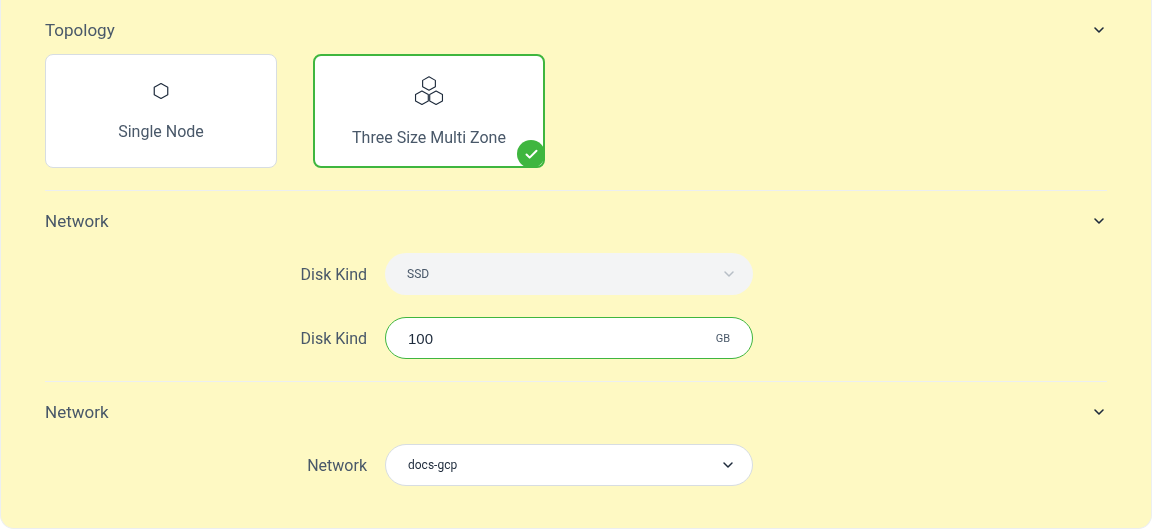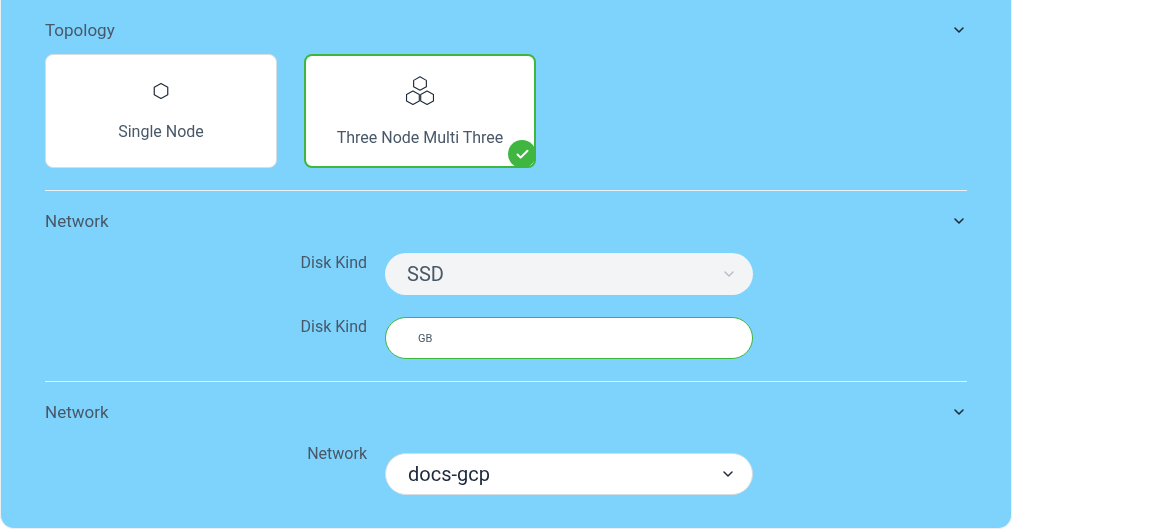--- a/index.html
+++ b/index.html
@@ -10,24 +10,24 @@
     --field-grey: #f3f4f5;
   }
   * { box-sizing: border-box; }
   body {
     margin: 0;
     background: #fff;
     font-family: -apple-system, BlinkMacSystemFont, "Segoe UI", Roboto, "Helvetica Neue", sans-serif;
     color: var(--text-dark);
   }
   .card {
-    width: 1012px;
+    width: 1152px;
     min-height: 529px;
     margin: 0;
-    background: #7dd3fc;
+    background: #fef9c3;
     border: 1px solid #eceff1;
     border-top: none;
     border-radius: 0 0 14px 14px;
     padding: 0 44px 30px 44px;
   }
 
   .section {
     padding-top: 20px;
   }
   .sec-header {
@@ -47,21 +47,21 @@
   }
   .chevron svg { display:block; }
   hr.sep {
     border: none;
     border-top: 1px solid #eceff1;
     margin: 22px 0 0 0;
   }
 
   .topology-options {
     display: flex;
-    gap: 27px;
+    gap: 36px;
     margin-top: 14px;
   }
   .topo-card {
     position: relative;
     width: 232px;
     height: 114px;
     border: 1px solid var(--border-grey);
     border-radius: 8px;
     background: #fff;
     display: flex;
@@ -88,58 +88,58 @@
     height: 28px;
     background: var(--green);
     border-radius: 50%;
     display: flex;
     align-items: center;
     justify-content: center;
   }
 
   .form-row {
     display: flex;
+    align-items: center;
     margin-top: 22px;
   }
   .form-row .label {
     width: 340px;
     padding-right: 18px;
     text-align: right;
     font-size: 16px;
     color: var(--text-muted);
   }
   .control { width: 368px; }
 
   .select {
     position: relative;
     height: 42px;
     border-radius: 21px;
     display: flex;
     align-items: center;
     padding: 0 44px 0 22px;
-    font-size: 20px;
+    font-size: 12px;
     cursor: pointer;
   }
   .select .caret {
     position: absolute;
     right: 16px;
     top: 50%;
     transform: translateY(-50%);
     display: flex;
   }
   .select.disabled {
     background: var(--field-grey);
     color: var(--text-muted);
   }
   .select.disabled .caret { color: #b7bec6; }
   .select.outlined {
     border: 1px solid var(--border-grey);
     background: #fff;
     color: var(--text-dark);
-    margin-top: 9px;
   }
 
   .input-pill {
     position: relative;
     height: 42px;
     border: 1px solid var(--green);
     border-radius: 21px;
     display: flex;
     align-items: center;
     padding: 0 22px;
@@ -186,21 +186,21 @@
       </div>
 
       <div class="topo-card selected">
         <span class="topo-icon">
           <svg width="34" height="30" viewBox="0 0 48 42" fill="none" stroke="#1e2b3c" stroke-width="1.6" stroke-linejoin="round">
             <polygon points="24 1 33 6 33 15 24 20 15 15 15 6"></polygon>
             <polygon points="14 21 23 26 23 35 14 40 5 35 5 26"></polygon>
             <polygon points="34 21 43 26 43 35 34 40 25 35 25 26"></polygon>
           </svg>
         </span>
-        <div class="topo-label">Three Node Multi Three</div>
+        <div class="topo-label">Three Size Multi Zone</div>
         <div class="check-badge">
           <svg width="15" height="15" viewBox="0 0 24 24" fill="none" stroke="#fff" stroke-width="3.2" stroke-linecap="round" stroke-linejoin="round">
               <polyline points="20 6 9 17 4 12"></polyline>
             </svg>
         </div>
       </div>
     </div>
     <hr class="sep">
   </div>
 
@@ -225,20 +225,21 @@
               </svg>
           </span>
         </div>
       </div>
     </div>
 
     <div class="form-row">
       <div class="label">Disk Kind</div>
       <div class="control">
         <div class="input-pill">
+          <input type="text" value="100" style="">
           <span class="unit">GB</span>
         </div>
       </div>
     </div>
 
     <hr class="sep">
   </div>
 
   <div class="section">
     <div class="sec-header">

